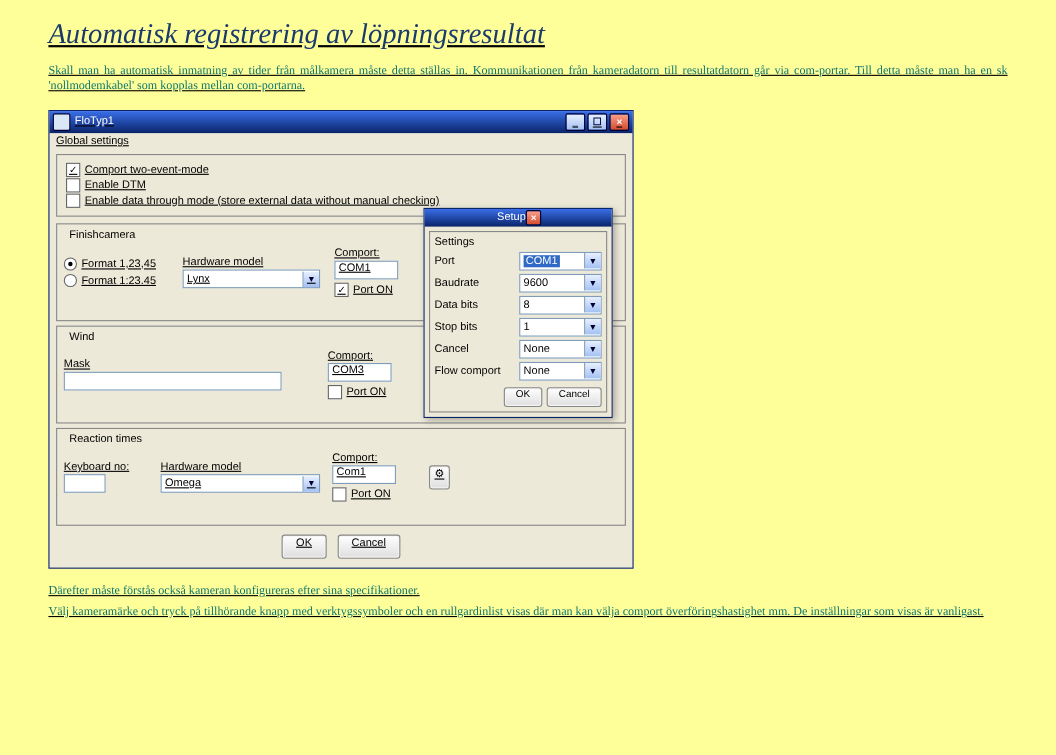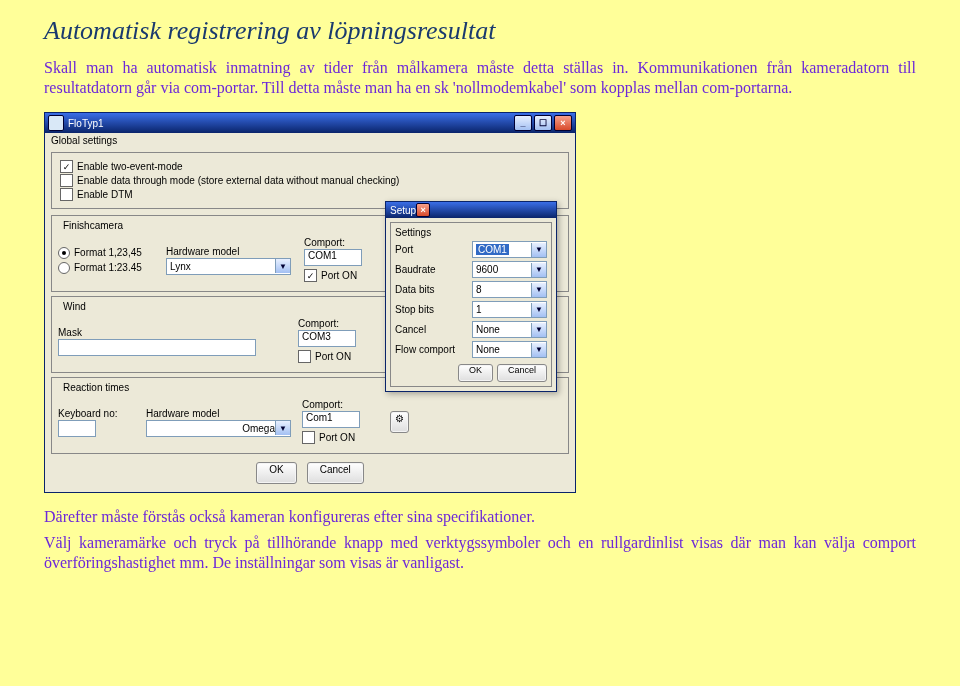--- a/index.html
+++ b/index.html
@@ -6,30 +6,31 @@
     margin: 0;
     padding: 0;
     background: #ffff99;
     font-family: "Times New Roman", Times, serif;
     width: 960px;
     height: 686px;
     overflow: hidden;
   }
   .page {
     padding: 16px 44px 16px 44px;
+    text-decoration: underline;
   }
   .title {
     font-size: 26px;
     font-style: italic;
     color: #1a3a6e;
     margin-bottom: 12px;
   }
   .para {
-    font-size: 16px;
-    color: #6d28d9;
+    font-size: 11px;
+    color: #0f766e;
     line-height: 1.25;
     text-align: justify;
     margin-bottom: 6px;
   }
   .screenshot {
     margin-top: 14px;
     margin-bottom: 14px;
   }
   .app-window {
     width: 530px;
@@ -80,21 +81,21 @@
     padding:6px 8px;
   }
   .checkrow { display:flex; align-items:center; gap:4px; margin:1px 0; }
   .chk {
     width:11px; height:11px; border:1px solid #666; background:#fff;
     display:inline-flex; align-items:center; justify-content:center;
     font-size:9px; color:#000;
   }
   .panel {
     border:1px solid #888;
-    padding:4px 6px 8px 6px;
+    padding:4px 6px 20px 6px;
     margin:4px 0;
   }
   .panel-title { margin:-10px 0 4px 2px; background:#ece9d8; display:inline-block; padding:0 3px; }
   .ctrl-row { display:flex; align-items:center; gap:8px; margin-top:2px;}
   .ctrl-col { display:flex; flex-direction:column; gap:1px; }
   .radio {
     width:10px; height:10px; border:1px solid #666; border-radius:50%; background:#fff;
     display:inline-flex; align-items:center; justify-content:center;
   }
   .radio.sel::after{ content:""; width:4px; height:4px; background:#000; border-radius:50%; }
@@ -140,21 +141,21 @@
     background:#ece9d8;
     border:1px solid #0a246a;
     box-shadow: 2px 2px 6px rgba(0,0,0,0.3);
   }
   .modal-title {
     background: linear-gradient(to bottom,#3a6ee7 0%,#0a246a 100%);
     color:#fff;
     height:16px;
     display:flex;
     align-items:center;
-    justify-content:flex-start;
+    justify-content:center;
     padding:0 2px 0 4px;
     font-size:10px;
   }
   .modal-body { border:1px solid #888; margin:4px; padding:4px; }
   .mrow { display:flex; align-items:center; justify-content:space-between; margin:3px 0; }
   .mrow .dropdown { width:70px; }
   .mbtns { display:flex; justify-content:flex-end; gap:4px; margin-top:6px; }
   .mbtns .btn { padding:0 10px; height:16px; font-size:9px; }
 </style>
 </head>
@@ -176,29 +177,29 @@
           <span class="tbtn">_</span>
           <span class="tbtn">☐</span>
           <span class="tbtn close">×</span>
         </div>
       </div>
 
       <div class="section-label">Global settings</div>
       <fieldset class="gs">
         <div class="checkrow">
           <span class="chk">✓</span>
-          <span>Enable two-event-mode</span>
+          <span>Comport two-event-mode</span>
+        </div>
+        <div class="checkrow">
+          <span class="chk"></span>
+          <span>Enable DTM</span>
         </div>
         <div class="checkrow">
           <span class="chk"></span>
           <span>Enable data through mode (store external data without manual checking)</span>
-        </div>
-        <div class="checkrow">
-          <span class="chk"></span>
-          <span>Enable DTM</span>
         </div>
       </fieldset>
 
       <div style="padding:0 6px;">
         <div class="panel">
           <span class="panel-title">Finishcamera</span>
           <div class="ctrl-row">
             <div class="ctrl-col" style="width:100px;">
               <div class="checkrow">
                 <span class="radio sel"></span>
@@ -253,21 +254,21 @@
 
         <div class="panel">
           <span class="panel-title">Reaction times</span>
           <div class="ctrl-row">
             <div class="ctrl-col" style="width:80px;">
               <span>Keyboard no:</span>
               <div class="textinput" style="width:30px;"></div>
             </div>
             <div class="ctrl-col" style="width:148px;">
               <span>Hardware model</span>
-              <div class="dropdown" style="width:140px;justify-content:flex-end;">
+              <div class="dropdown" style="width:140px;">
                 <span>Omega</span>
                 <span class="dd-arrow">▼</span>
               </div>
             </div>
             <div class="ctrl-col" style="width:80px;">
               <span>Comport:</span>
               <div class="textinput" style="width:50px;">Com1</div>
               <div class="checkrow" style="margin-top:2px;">
                 <span class="chk"></span>
                 <span>Port ON</span>

